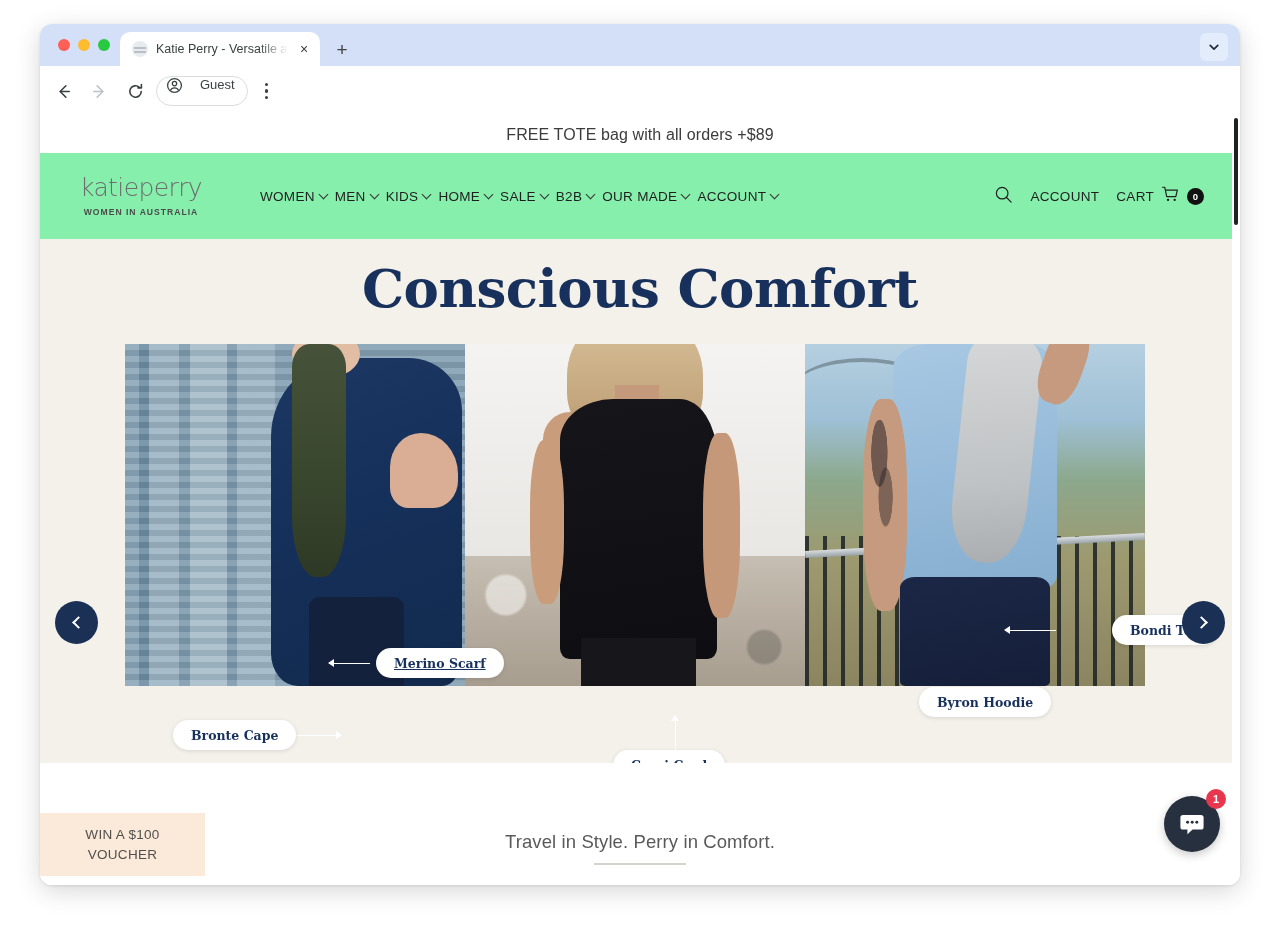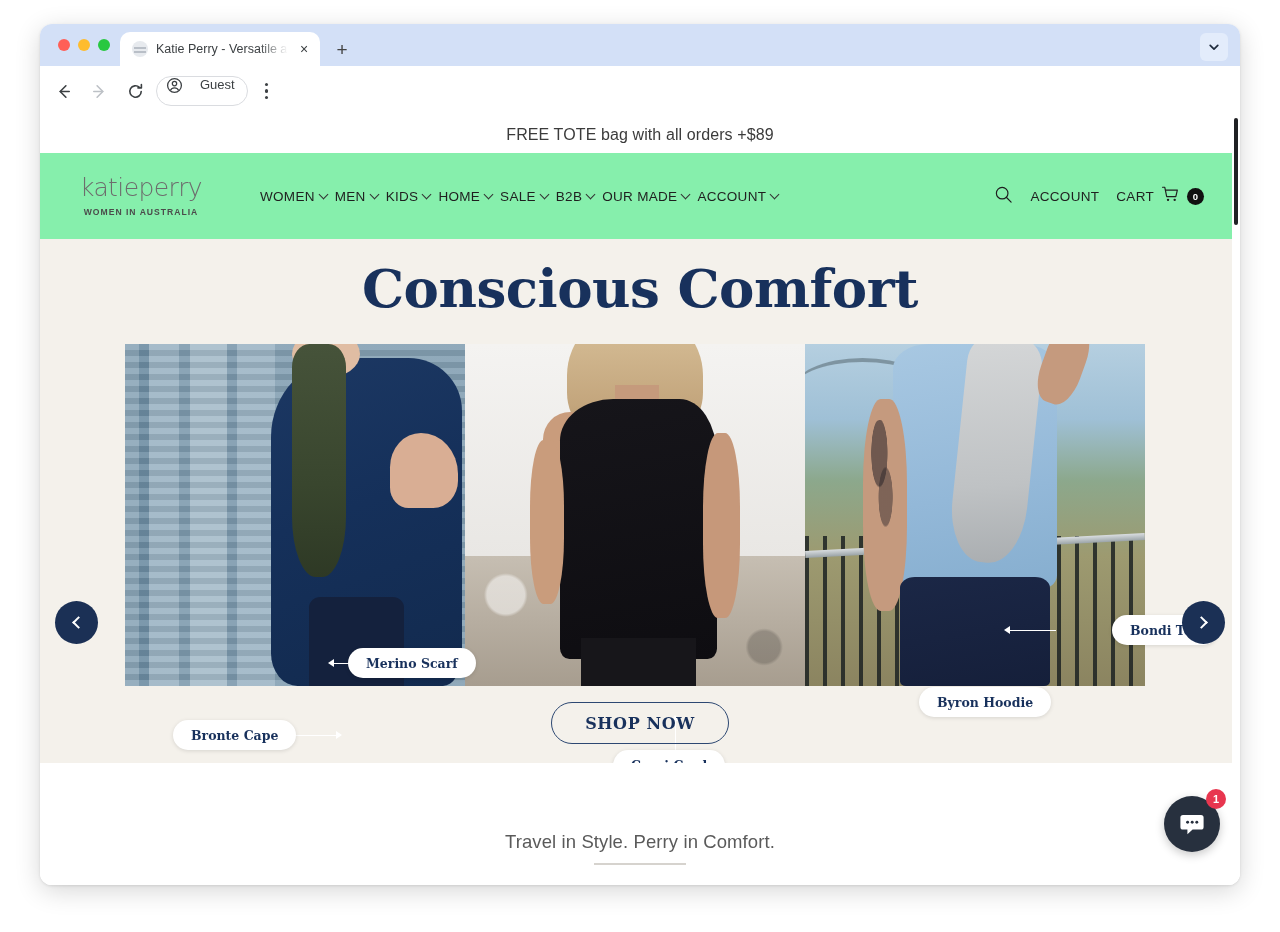--- a/index.html
+++ b/index.html
@@ -681,45 +681,48 @@
           <div class="p3-shorts"></div>
         </div>
       </div>
 
       <div class="leader h" style="left:255px; top:496px; width:46px;"></div>
       <div class="arrow right" style="left:296px; top:492px;"></div>
       <div class="tag" style="left:133px; top:481px;">Bronte Cape</div>
 
       <div class="leader h" style="left:292px; top:424px; width:38px;"></div>
       <div class="arrow left" style="left:288px; top:420px;"></div>
-      <div class="tag" style="left:308px; top:409px;">Merino Scarf</div>
+      <div class="tag" style="left:336px; top:409px;text-decoration:underline;">Merino Scarf</div>
 
       <div class="leader v" style="left:635px; top:479px; height:32px;"></div>
       <div class="arrow up" style="left:631px; top:476px;"></div>
       <div class="tag" style="left:573px; top:511px;">Capri Cowl</div>
 
       <div class="leader h" style="left:968px; top:391px; width:48px;"></div>
       <div class="arrow left" style="left:964px; top:387px;"></div>
       <div class="tag" style="left:1072px; top:376px;">Bondi Tee</div>
 
       <div class="leader h" style="left:940px; top:463px; width:45px;"></div>
       <div class="arrow right" style="left:980px; top:459px;"></div>
       <div class="tag" style="left:879px; top:448px;">Byron Hoodie</div>
 
       <div class="carousel-btn prev">
         <span class="cbtn-chev"></span>
       </div>
       <div class="carousel-btn next">
         <span class="cbtn-chev"></span>
       </div>
 
-      <div id="shop-now">SHOP NOW</div>
     </div>
 
     <div id="lower">
+      <div id="voucher">
+        <span>WIN A $100</span>
+        <span>VOUCHER</span>
+      </div>
 
       <div id="tagline">Travel in Style. Perry in Comfort.</div>
       <div id="tagline-underline"></div>
 
       <div id="chat-badge">1</div>
       <div id="chat-launcher">
         <svg width="28" height="28" viewBox="0 0 28 28" aria-hidden="true">
           <path d="M5 5 H23 a2.6 2.6 0 0 1 2.6 2.6 V17 a2.6 2.6 0 0 1 -2.6 2.6 H14.6 L9.4 24.2 V19.6 H5 A2.6 2.6 0 0 1 2.4 17 V7.6 A2.6 2.6 0 0 1 5 5 Z" fill="#ffffff"></path>
           <circle cx="9.6" cy="12.3" r="1.45" fill="#27303e"></circle>
           <circle cx="14.2" cy="12.3" r="1.45" fill="#27303e"></circle>

